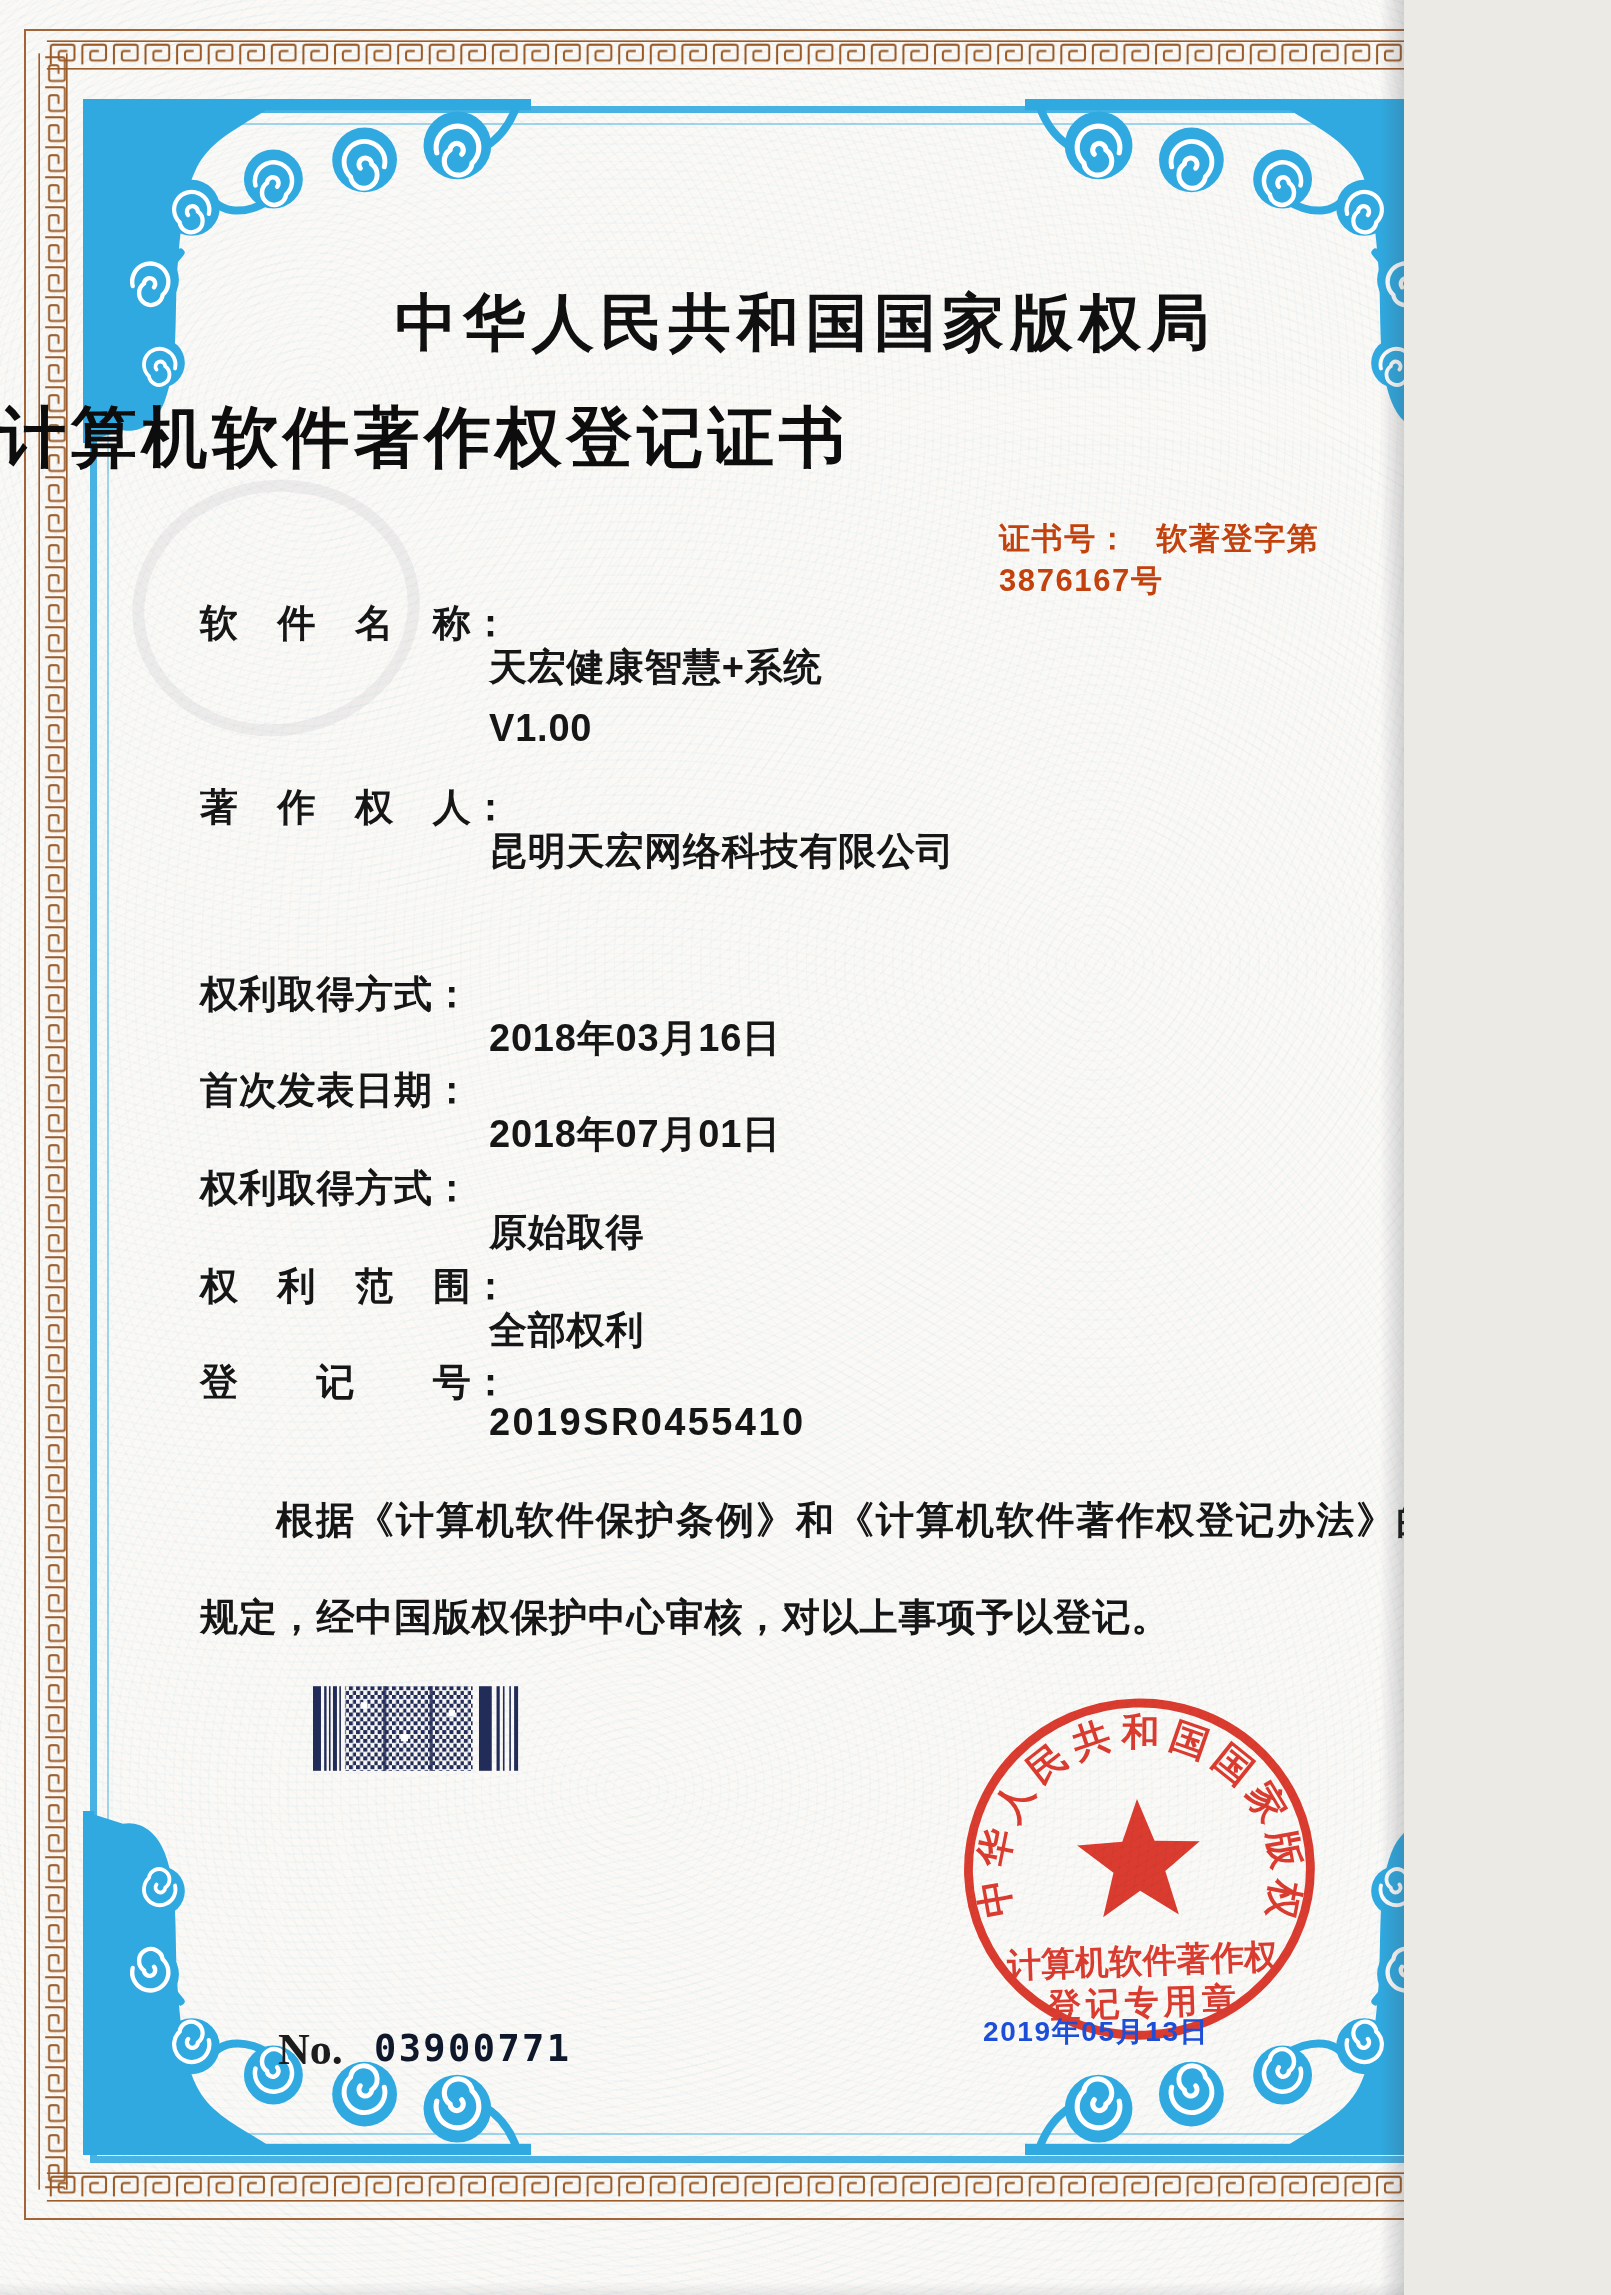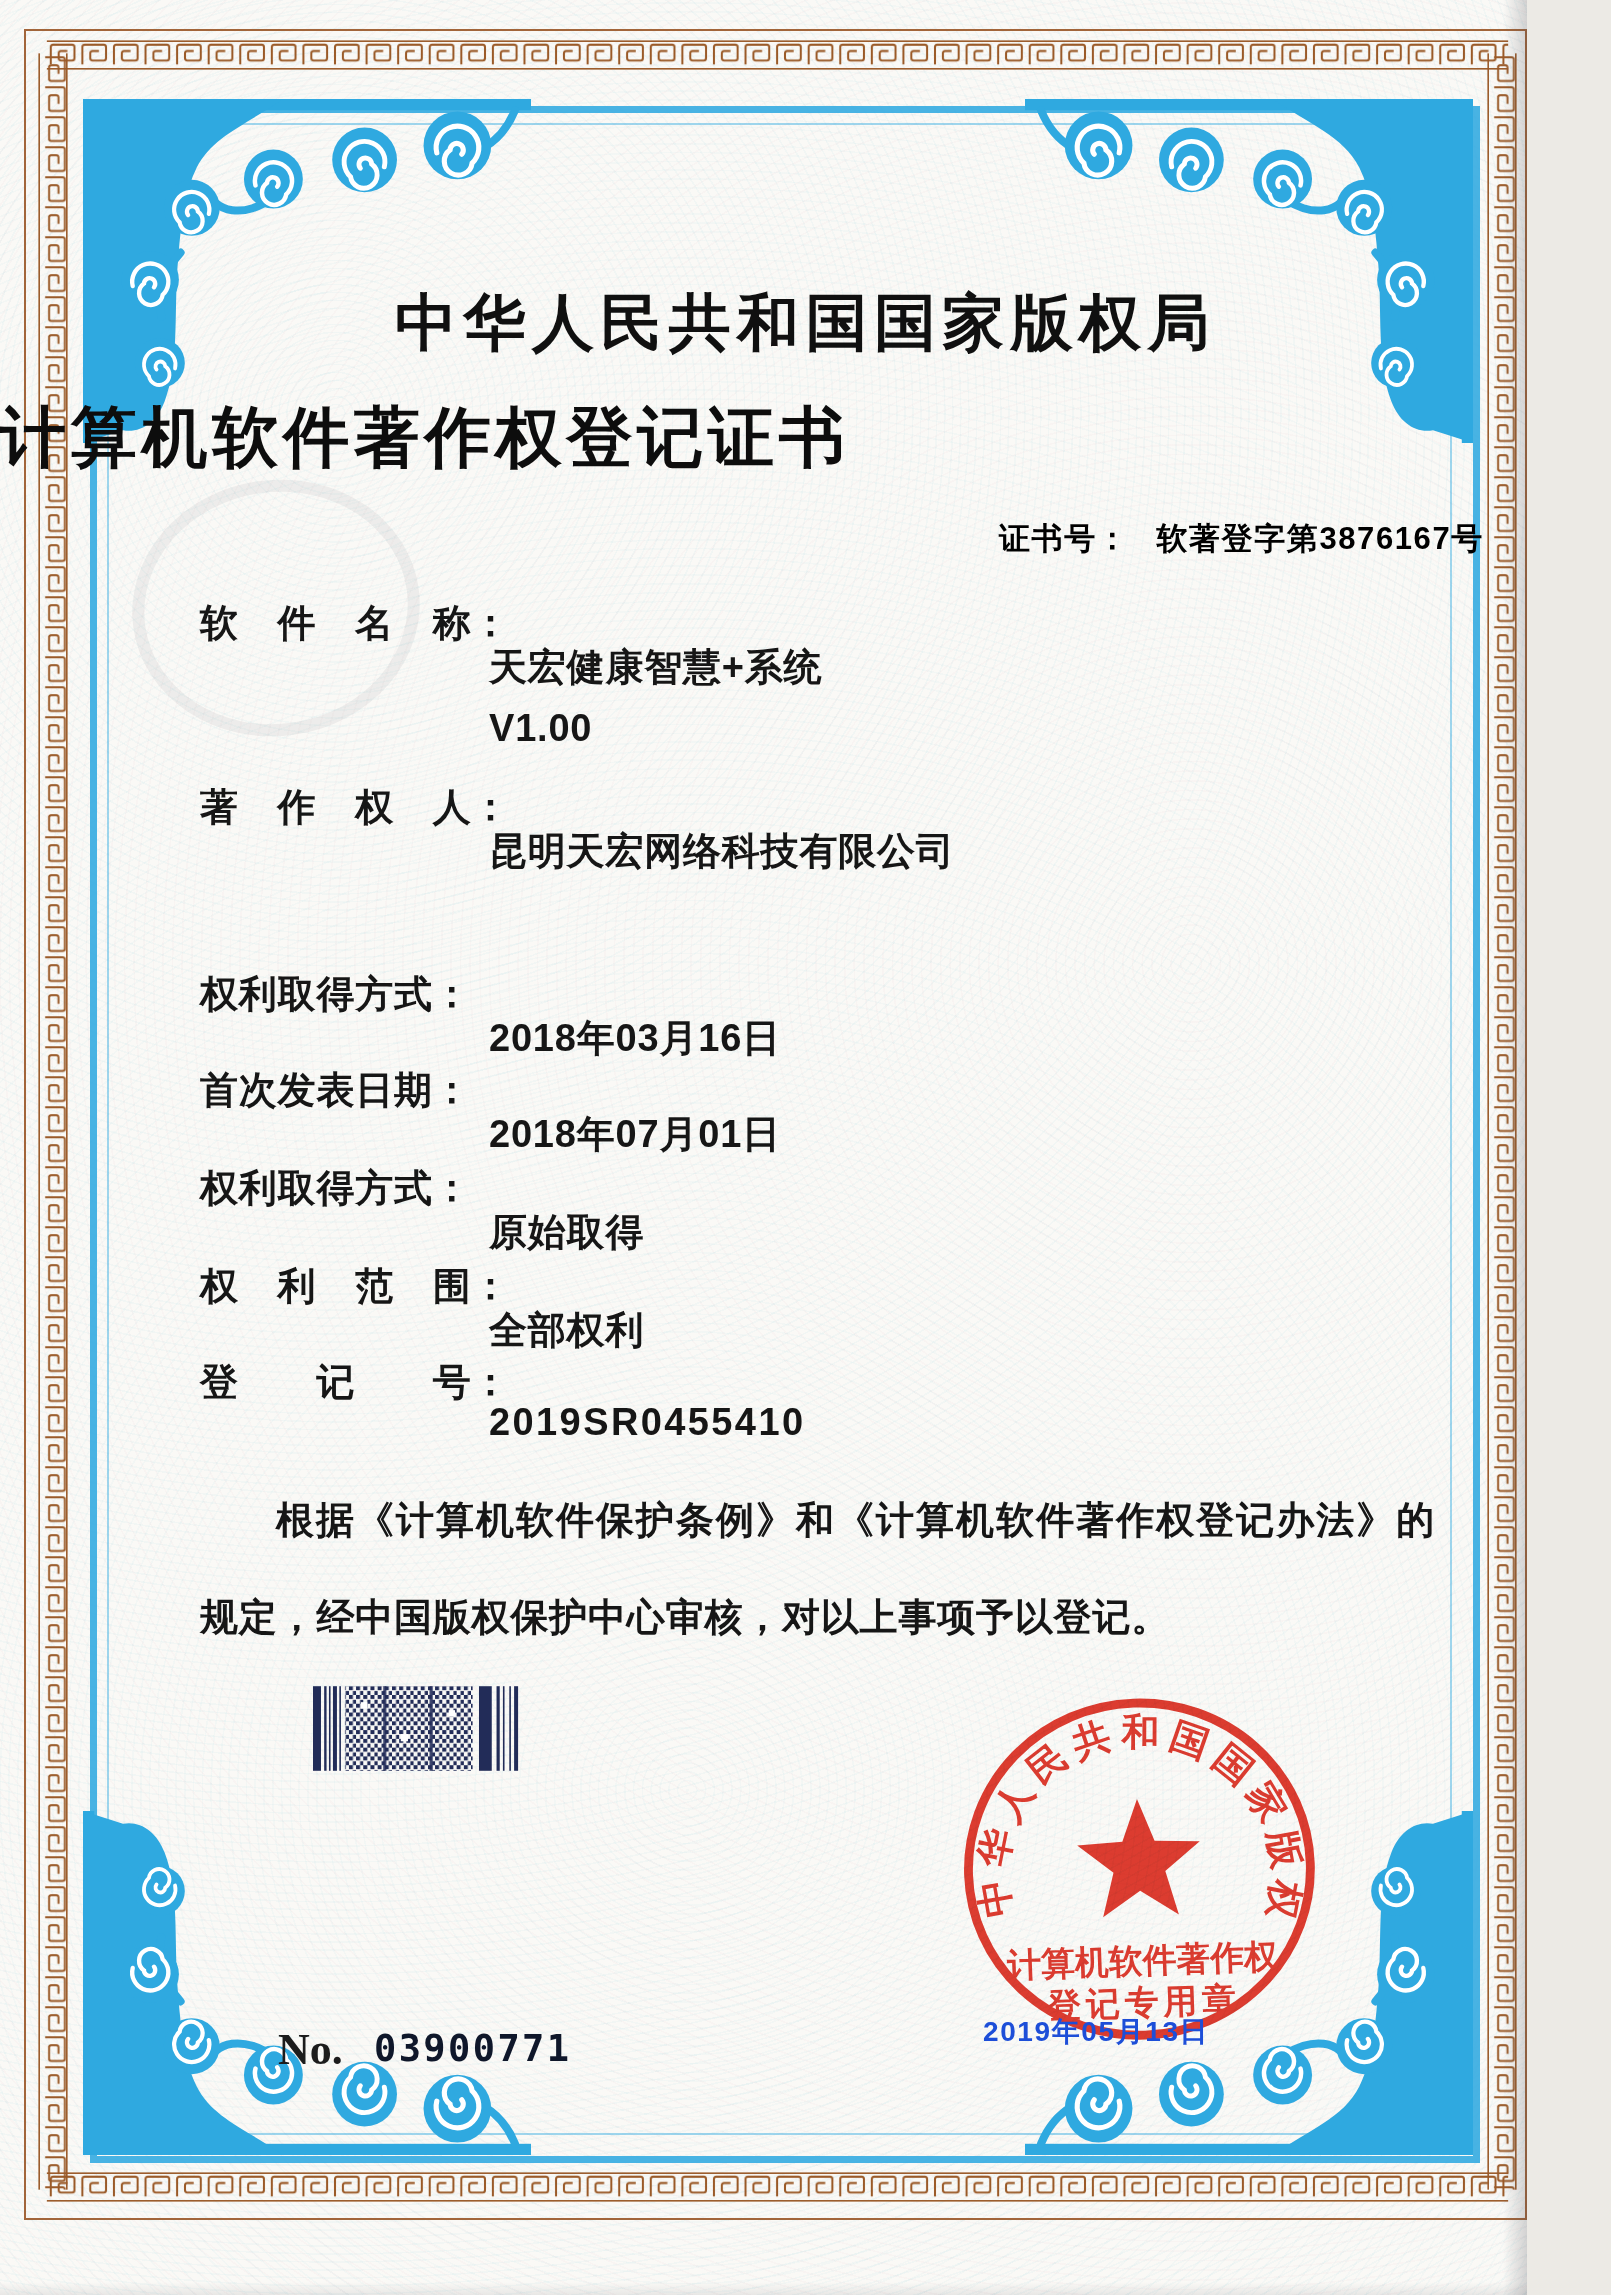--- a/index.html
+++ b/index.html
@@ -1,16 +1,16 @@
 <!DOCTYPE html>
 <html style="font-size:12.8px"><head>
 <meta charset="utf-8">
 <style>
   html,body{margin:0;padding:0;background:#eceae5;}
-  .page{position:relative;width:1527px;height:2295px;background:#faf9f6;overflow:hidden;
+  .page{position:relative;width:1404px;height:2295px;background:#faf9f6;overflow:hidden;
         font-family:"Liberation Sans", sans-serif;color:#161616;}
   
   .texture{position:absolute;inset:0;pointer-events:none;
     background-image:
       repeating-radial-gradient(circle at 22% 18%, rgba(90,185,205,.05) 0 1.6px, transparent 1.6px 8px),
       repeating-radial-gradient(circle at 78% 42%, rgba(205,130,150,.04) 0 1.6px, transparent 1.6px 9.6px),
       repeating-radial-gradient(circle at 45% 78%, rgba(90,185,205,.045) 0 1.6px, transparent 1.6px 8.8px);}
   .edge-shadow-right{position:absolute;top:0;right:0;width:24px;height:100%;
     background:linear-gradient(to left, rgba(70,70,80,.22), rgba(70,70,80,0));}
   .edge-shadow-bottom{position:absolute;left:0;bottom:0;width:100%;height:12.8px;
@@ -33,21 +33,21 @@
   .c-tr{left:1025px;top:99px;transform:scaleX(-1);}
   .c-bl{left:83px;top:1811px;transform:scaleY(-1);}
   .c-br{left:1025px;top:1811px;transform:scale(-1,-1);}
 
   
   .authority{position:absolute;left:0;width:1611px;top:281px;text-align:center;
     font-size:62px;font-weight:700;letter-spacing:6.4px;color:#101010;}
   .cert-title{position:absolute;left:0;width:1611px;top:393px;text-align:left;
     font-size:66px;font-weight:800;letter-spacing:4.8px;color:#0d0d0d;}
   .certno{position:absolute;left:999px;top:518px;font-size:31px;font-weight:700;
-    color:#000000;letter-spacing:1.6px;}
+    color:#c2410c;letter-spacing:1.6px;}
   .certno .gap{display:inline-block;width:27px;}
   .lbl{position:absolute;left:200px;font-size:38px;font-weight:700;letter-spacing:0.8px;}
   .val{position:absolute;left:489px;font-size:38px;font-weight:700;letter-spacing:0.8px;margin-top:44px;}
   .statement{position:absolute;left:200px;top:1472px;width:1235px;font-size:38px;
     font-weight:600;line-height:2.56;letter-spacing:0.8px;text-indent:2em;text-align:justify;}
   .barcode{position:absolute;left:313px;top:1686px;width:241px;height:85px;}
   .serial-no{position:absolute;left:278px;top:2024px;font-size:44px;font-weight:600;
     font-family:"Liberation Serif", serif;color:#1c1c1c;}
   .serial-num{position:absolute;left:374px;top:2027px;font-size:37px;font-weight:600;
     font-family:"DejaVu Sans Mono", monospace;color:#0f172a;letter-spacing:2.4px;}

